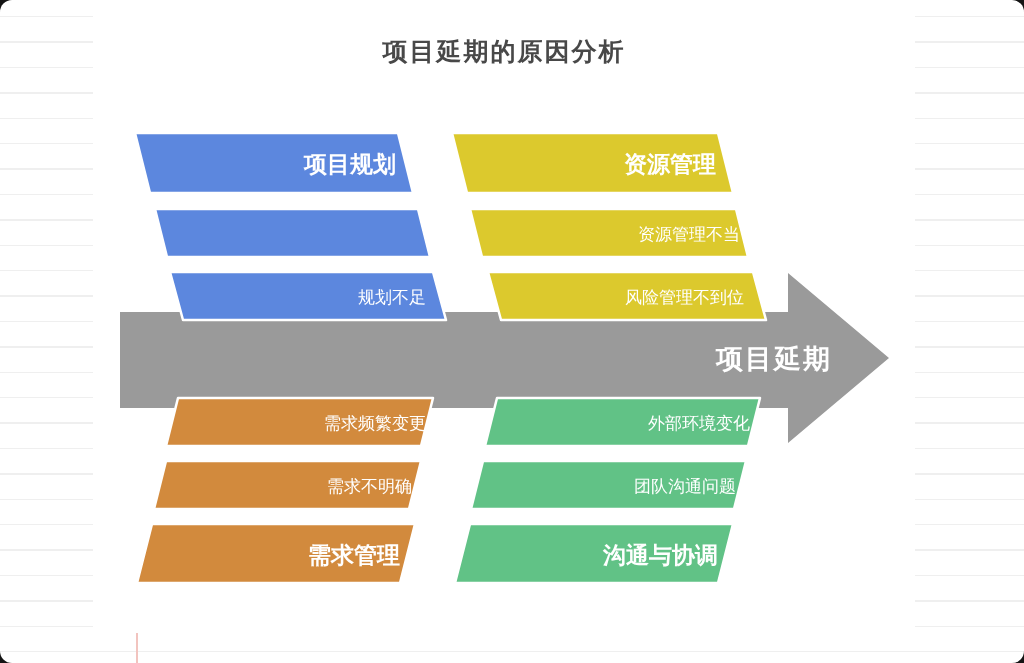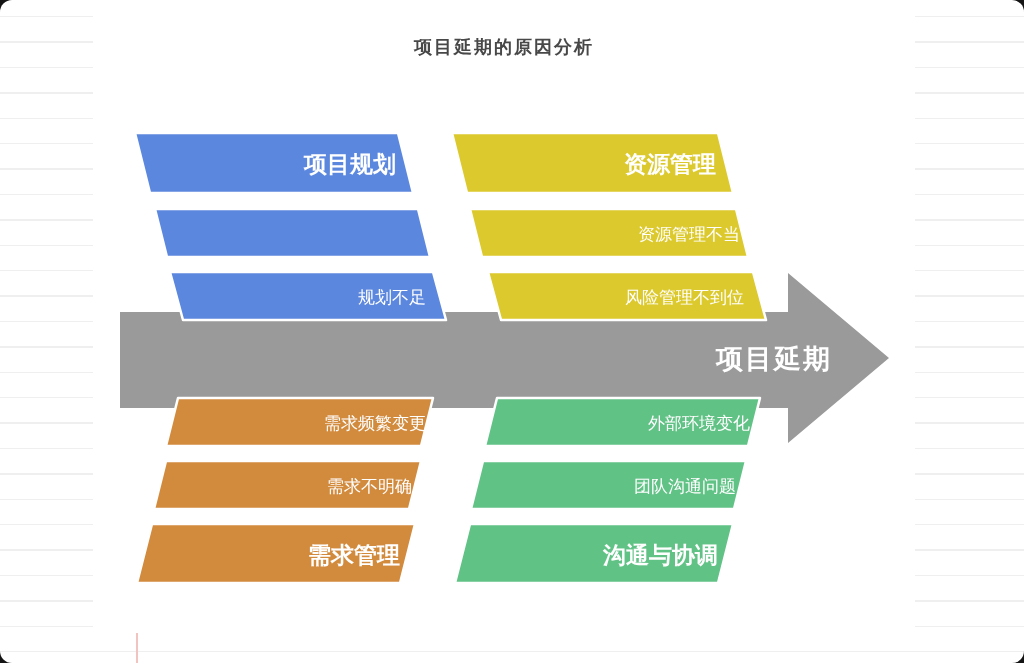--- a/index.html
+++ b/index.html
@@ -19,21 +19,21 @@
     position:absolute;left:93px;top:0;width:822px;height:640px;
     background:#ffffff;
   }
   .page-tick{
     position:absolute;left:136px;top:633px;width:2px;height:30px;
     background:#f2c4bf;z-index:5;
   }
   .title{
     position:absolute;left:93px;top:35px;width:822px;
     text-align:center;
-    font-size:18px;font-weight:bold;color:#484848;
+    font-size:25px;font-weight:bold;color:#484848;
     letter-spacing:2px;
     z-index:3;
   }
   svg.diagram{position:absolute;left:0;top:0;z-index:2;}
   svg.diagram text{
     font-family:"Liberation Sans", sans-serif;
     fill:#ffffff;
   }
   svg.diagram text.hdr{font-size:23px;font-weight:bold;}
   svg.diagram text.sub{font-size:17px;}

